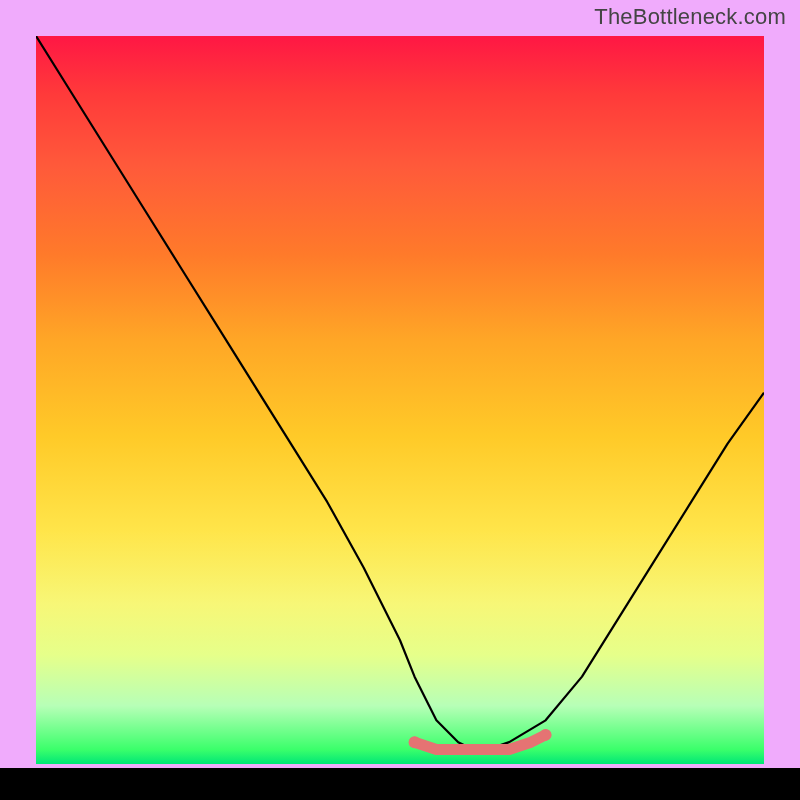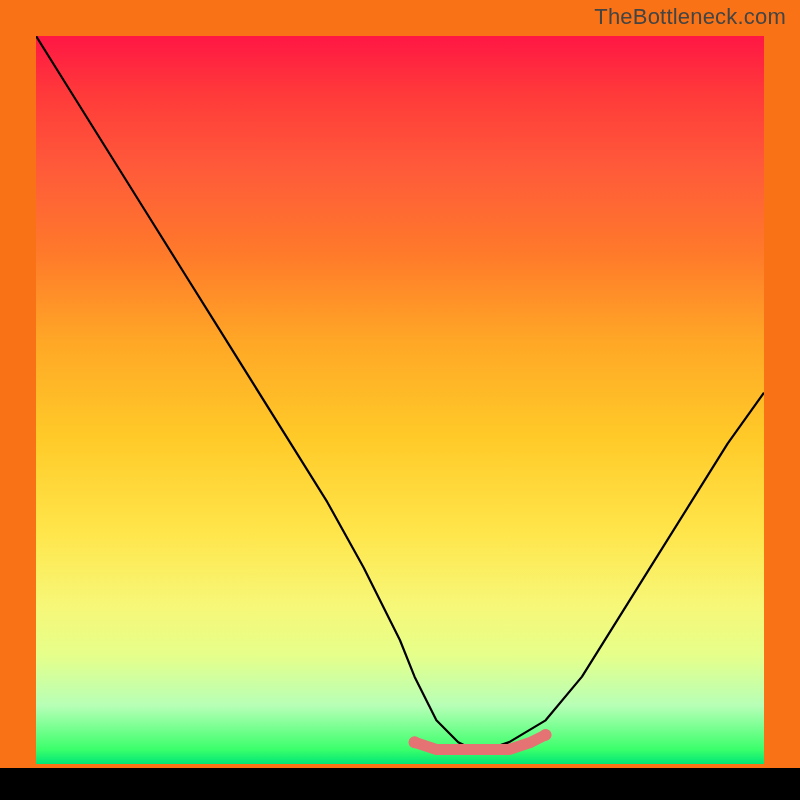--- a/index.html
+++ b/index.html
@@ -8,21 +8,21 @@
     width: 800px;
     height: 800px;
     background: #000;
     overflow: hidden;
     font-family: Arial, sans-serif;
   }
   .container {
     position: relative;
     width: 800px;
     height: 768px;
-    background: #f97316;
+    background: #f0abfc;
   }
   .plot-area {
     position: absolute;
     left: 36px;
     top: 36px;
     width: 728px;
     height: 728px;
     background: linear-gradient(to bottom,
       #ff1744 0%,
       #ff3a3a 8%,

